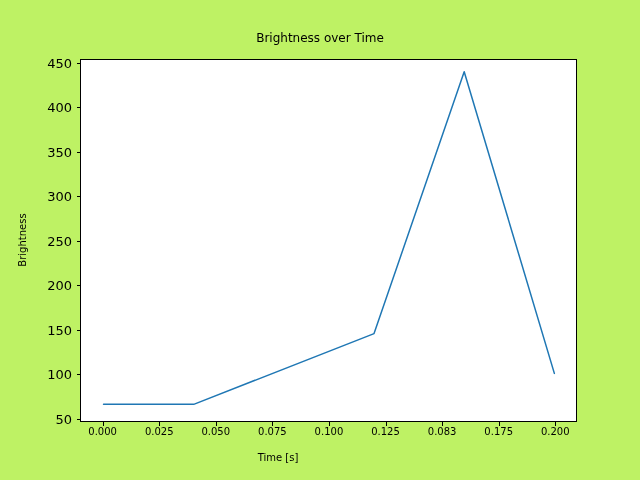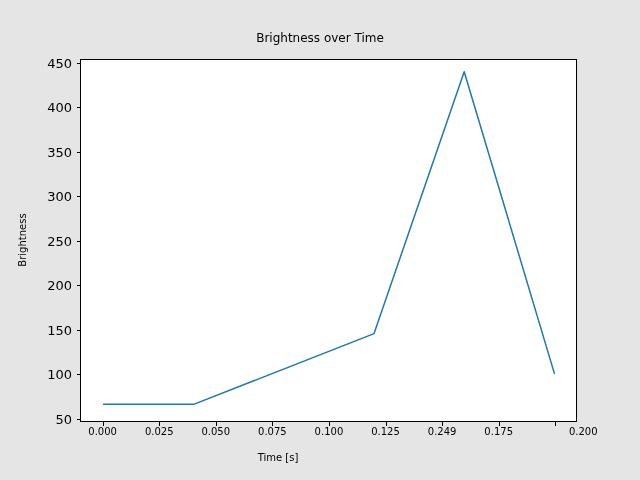--- a/index.html
+++ b/index.html
@@ -4,21 +4,21 @@
 <style>
   html, body {
     margin: 0;
     padding: 0;
     background: #ffffff;
   }
   #figure {
     position: relative;
     width: 640px;
     height: 480px;
-    background: #e5e5e5;
+    background: #bef264;
     font-family: "DejaVu Sans", sans-serif;
     overflow: hidden;
   }
   #chart-title {
     position: absolute;
     left: 0;
     top: 31px;
     width: 640px;
     text-align: center;
     font-size: 12px;
@@ -136,23 +136,23 @@
       <div class="ytick-mark" style="top: 62.7368px;"></div>
     </div>
 
   <div id="xtick-labels">
       <div class="xtick-label" style="left: 102.632px;">0.000</div>
       <div class="xtick-label" style="left: 159.212px;">0.025</div>
       <div class="xtick-label" style="left: 215.792px;">0.050</div>
       <div class="xtick-label" style="left: 272.372px;">0.075</div>
       <div class="xtick-label" style="left: 328.953px;">0.100</div>
       <div class="xtick-label" style="left: 385.533px;">0.125</div>
-      <div class="xtick-label" style="left: 442.113px;">0.249</div>
+      <div class="xtick-label" style="left: 442.113px;">0.083</div>
       <div class="xtick-label" style="left: 498.693px;">0.175</div>
-      <div class="xtick-label" style="left: 555.273px; margin-left: 28px;">0.200</div>
+      <div class="xtick-label" style="left: 555.273px;">0.200</div>
     </div>
   <div id="xtick-marks">
       <div class="xtick-mark" style="left: 102.632px;"></div>
       <div class="xtick-mark" style="left: 159.212px;"></div>
       <div class="xtick-mark" style="left: 215.792px;"></div>
       <div class="xtick-mark" style="left: 272.372px;"></div>
       <div class="xtick-mark" style="left: 328.953px;"></div>
       <div class="xtick-mark" style="left: 385.533px;"></div>
       <div class="xtick-mark" style="left: 442.113px;"></div>
       <div class="xtick-mark" style="left: 498.693px;"></div>

